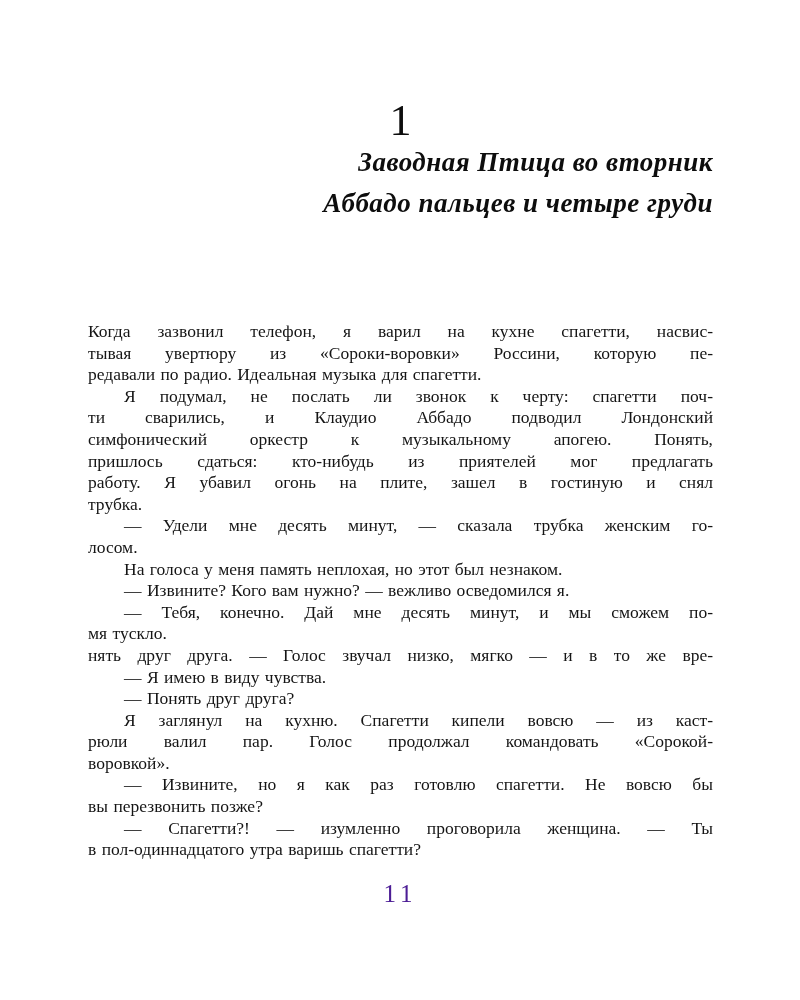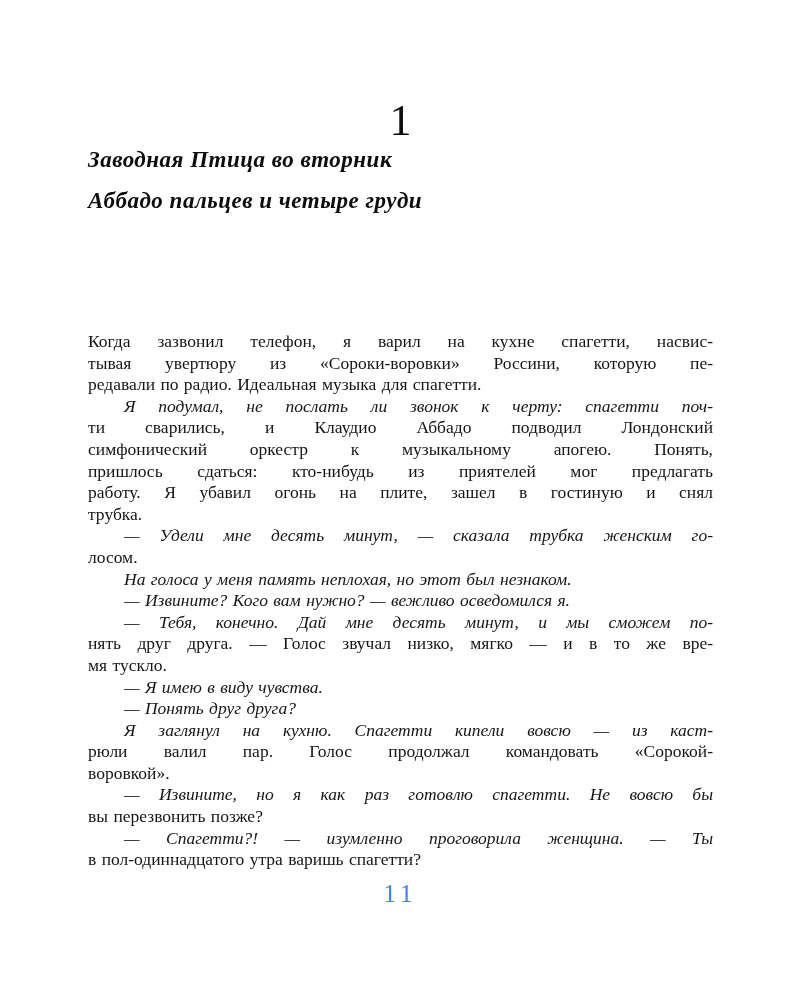--- a/index.html
+++ b/index.html
@@ -20,60 +20,59 @@
     width: 625px;
     text-align: center;
     font-size: 44px;
     font-weight: 400;
     color: #0d0d0d;
   }
   .chapter-title {
     position: absolute;
     left: 88px;
     width: 625px;
-    text-align: left;
+    text-align: right;
     font-style: italic;
     font-weight: 600;
-    font-size: 23px;
+    font-size: 27px;
     color: #0d0d0d;
     letter-spacing: 0.5px;
   }
   .chapter-title.t1 { top: 147px; }
   .chapter-title.t2 { top: 188px; }
   .body-text {
     position: absolute;
-    top: 331px;
+    top: 321px;
     left: 88px;
     width: 625px;
     font-size: 17.5px;
     line-height: 21.6px;
     color: #151515;
   }
   .body-text .line {
     text-align: justify;
     text-align-last: justify;
     white-space: normal;
     word-spacing: 1px;
   }
   .body-text .line.end {
     text-align-last: left;
   }
   .body-text .line.indent {
     text-indent: 36px;
-    font-style: italic;
   }
   .page-number {
     position: absolute;
     top: 880px;
     left: 88px;
     width: 625px;
     text-align: center;
     font-size: 25px;
     letter-spacing: 5px;
-    color: #3b82f6;
+    color: #4c1d95;
   }
 </style>
 </head>
 <body>
 
 <div class="page">
   <div class="chapter-number">1</div>
 
   <div class="chapter-title t1">Заводная Птица во вторник</div>
 
@@ -87,22 +86,22 @@
       <div class="line">ти сварились, и Клаудио Аббадо подводил Лондонский</div>
       <div class="line">симфонический оркестр к музыкальному апогею. Понять,</div>
       <div class="line">пришлось сдаться: кто-нибудь из приятелей мог предлагать</div>
       <div class="line">работу. Я убавил огонь на плите, зашел в гостиную и снял</div>
       <div class="line end">трубка.</div>
       <div class="line indent">— Удели мне десять минут, — сказала трубка женским го-</div>
       <div class="line end">лосом.</div>
       <div class="line indent end">На голоса у меня память неплохая, но этот был незнаком.</div>
       <div class="line indent end">— Извините? Кого вам нужно? — вежливо осведомился я.</div>
       <div class="line indent">— Тебя, конечно. Дай мне десять минут, и мы сможем по-</div>
+      <div class="line end">мя тускло.</div>
       <div class="line">нять друг друга. — Голос звучал низко, мягко — и в то же вре-</div>
-      <div class="line end">мя тускло.</div>
       <div class="line indent end">— Я имею в виду чувства.</div>
       <div class="line indent end">— Понять друг друга?</div>
       <div class="line indent">Я заглянул на кухню. Спагетти кипели вовсю — из каст-</div>
       <div class="line">рюли валил пар. Голос продолжал командовать «Сорокой-</div>
       <div class="line end">воровкой».</div>
       <div class="line indent">— Извините, но я как раз готовлю спагетти. Не вовсю бы</div>
       <div class="line end">вы перезвонить позже?</div>
       <div class="line indent">— Спагетти?! — изумленно проговорила женщина. — Ты</div>
       <div class="line end">в пол-одиннадцатого утра варишь спагетти?</div>
     </div>

